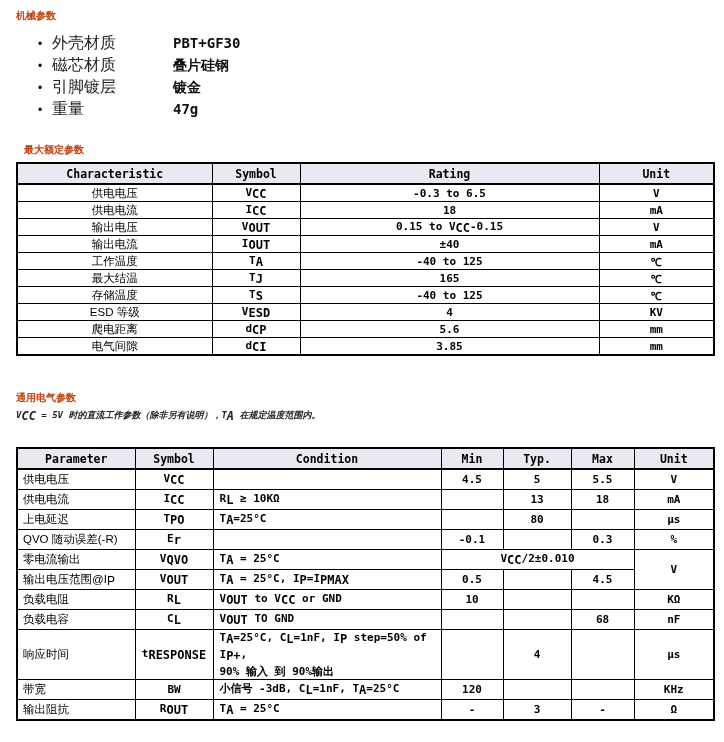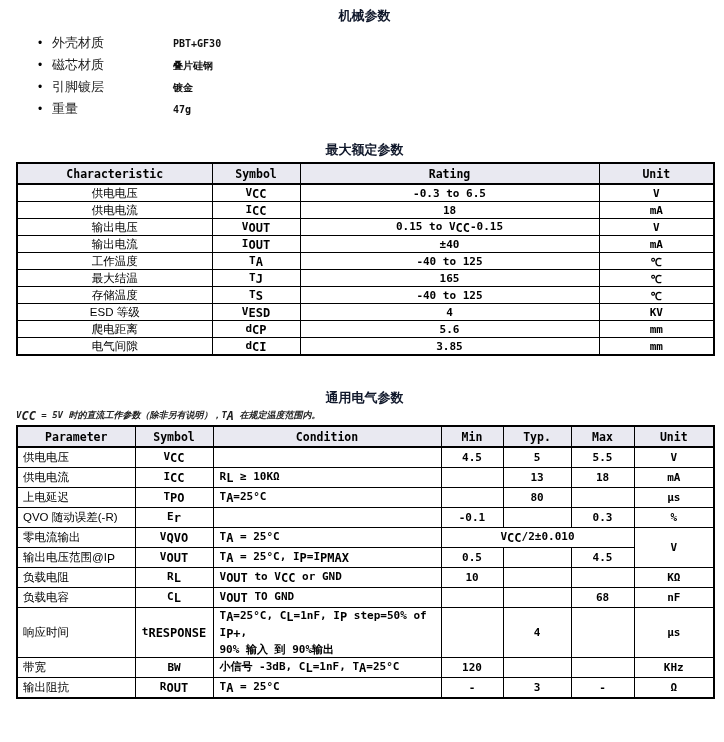--- a/index.html
+++ b/index.html
@@ -2,37 +2,37 @@
 <html><head>
 <meta charset="utf-8">
 <style>
   html,body{margin:0;padding:0;}
   body{
     width:724px;height:742px;background:#ffffff;overflow:hidden;
     font-family:"Liberation Sans",sans-serif;color:#000;
   }
   .page{padding:8px 11px 0 16px;}
   h2{
-    font-size:13px;line-height:16px;font-weight:bold;color:#0f172a;
-    margin:0 0 8px 0;font-family:"Liberation Sans",sans-serif;text-align:center;
+    font-size:10px;line-height:16px;font-weight:bold;color:#c2410c;
+    margin:0 0 8px 0;font-family:"Liberation Sans",sans-serif;
   }
   
   ul.mech{list-style:none;margin:2px 0 0 0;padding:0 0 0 22px;}
   ul.mech li{height:22px;line-height:22px;font-size:12px;}
   ul.mech li .bullet{display:inline-block;width:14px;color:#000;font-size:12px;}
-  ul.mech li .lbl{display:inline-block;width:121px;font-size:13px;color:#222;}
+  ul.mech li .lbl{display:inline-block;width:121px;font-size:16px;color:#222;}
   ul.mech li .val{
     font-family:"DejaVu Sans Mono","Liberation Sans",sans-serif;
-    font-weight:bold;font-size:10px;color:#111;
-  }
-  .sec2 h2{margin:22px 0 4px 0;font-family:Liberation Serif, serif;}
+    font-weight:bold;font-size:14px;color:#111;
+  }
+  .sec2 h2{margin:22px 0 4px 8px;font-family:Liberation Serif, serif;}
   .sec3 h2{margin:34px 0 3px 0;}
   .note{
     font:italic bold 9px "DejaVu Sans Mono","Liberation Sans",sans-serif;
-    color:#222;margin:0 0 2px 0;letter-spacing:0px;
+    color:#222;margin:0 0 24px 0;letter-spacing:0px;
   }
   table{
     border-collapse:collapse;table-layout:fixed;width:697px;
     border:2px solid #000;
   }
   th{
     background:#e9e9f1;border:1px solid #000;border-bottom:2px solid #000;
     font-family:"DejaVu Sans Mono","Liberation Sans",sans-serif;
     font-weight:bold;font-size:11.5px;height:19px;padding:0 14px;color:#000;
   }

